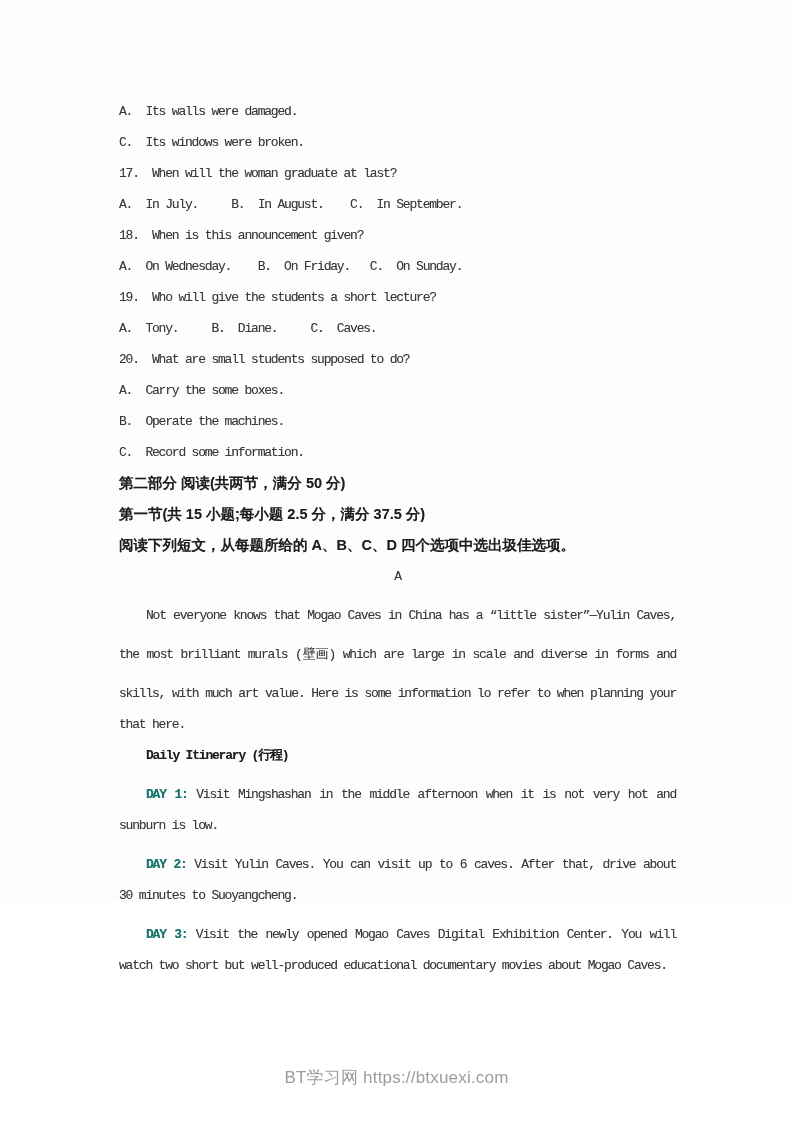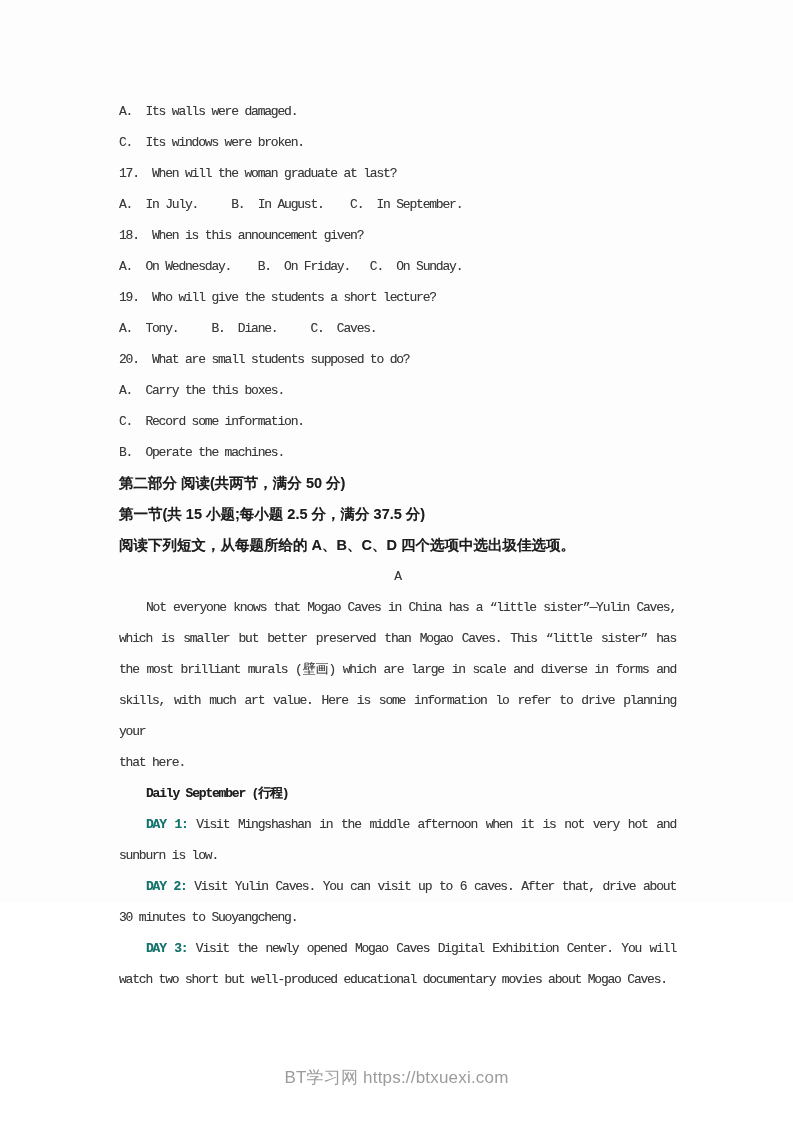--- a/index.html
+++ b/index.html
@@ -29,21 +29,21 @@
     text-shadow: 0 0 0.4px rgba(70,70,70,0.45);
   }
   .line.bold { font-weight: bold; color: #1d1d1d; }
   .line.zh {
     font-size: 14.5px;
     letter-spacing: 0px;
     font-family: "Liberation Sans", "DejaVu Sans", sans-serif;
   }
   .line.center { text-align: center; }
   .line.indent { text-indent: 27px; }
-  .line.justify { text-align: justify; text-align-last: justify; }
+  .line.justify { text-align: justify; text-align-last: justify; margin-top: 8px; }
   .prefix { font-weight: bold; color: #0f766e; }
   .footer {
     position: absolute;
     left: 0; right: 0; top: 1066px;
     text-align: center;
     font-family: "Liberation Sans", "DejaVu Sans", sans-serif;
     font-size: 17px;
     letter-spacing: 0.2px;
     color: #9c9c9c;
   }
@@ -55,33 +55,32 @@
   <div class="content">
       <div class="line">A.  Its walls were damaged.</div>
       <div class="line">C.  Its windows were broken.</div>
       <div class="line">17.  When will the woman graduate at last?</div>
       <div class="line">A.  In July.     B.  In August.    C.  In September.</div>
       <div class="line">18.  When is this announcement given?</div>
       <div class="line">A.  On Wednesday.    B.  On Friday.   C.  On Sunday.</div>
       <div class="line">19.  Who will give the students a short lecture?</div>
       <div class="line">A.  Tony.     B.  Diane.     C.  Caves.</div>
       <div class="line">20.  What are small students supposed to do?</div>
-      <div class="line">A.  Carry the this boxes.</div>
+      <div class="line">A.  Carry the some boxes.</div>
+      <div class="line">B.  Operate the machines.</div>
       <div class="line">C.  Record some information.</div>
-      <div class="line">B.  Operate the machines.</div>
       <div class="line bold zh">第二部分 阅读(共两节，满分 50 分)</div>
       <div class="line bold zh">第一节(共 15 小题;每小题 2.5 分，满分 37.5 分)</div>
       <div class="line bold zh">阅读下列短文，从每题所给的 A、B、C、D 四个选项中选出圾佳选项。</div>
       <div class="line center">A</div>
       <div class="line indent justify">Not everyone knows that Mogao Caves in China has a “little sister”—Yulin Caves,</div>
-      <div class="line justify">which is smaller but better preserved than Mogao Caves. This “little sister” has</div>
       <div class="line justify">the most brilliant murals (壁画) which are large in scale and diverse in forms and</div>
-      <div class="line justify">skills, with much art value. Here is some information lo refer to drive planning your</div>
+      <div class="line justify">skills, with much art value. Here is some information lo refer to when planning your</div>
       <div class="line">that here.</div>
-      <div class="line bold indent">Daily September (行程)</div>
+      <div class="line bold indent">Daily Itinerary (行程)</div>
       <div class="line indent justify"><span class="prefix">DAY 1:</span> Visit Mingshashan in the middle afternoon when it is not very hot and</div>
       <div class="line">sunburn is low.</div>
       <div class="line indent justify"><span class="prefix">DAY 2:</span> Visit Yulin Caves. You can visit up to 6 caves. After that, drive about</div>
       <div class="line">30 minutes to Suoyangcheng.</div>
       <div class="line indent justify"><span class="prefix">DAY 3:</span> Visit the newly opened Mogao Caves Digital Exhibition Center. You will</div>
       <div class="line">watch two short but well-produced educational documentary movies about Mogao Caves.</div>
     </div>
   <div class="footer" style="color: rgb(156, 156, 156);">BT学习网 https://btxuexi.com</div>
 </div>
 

